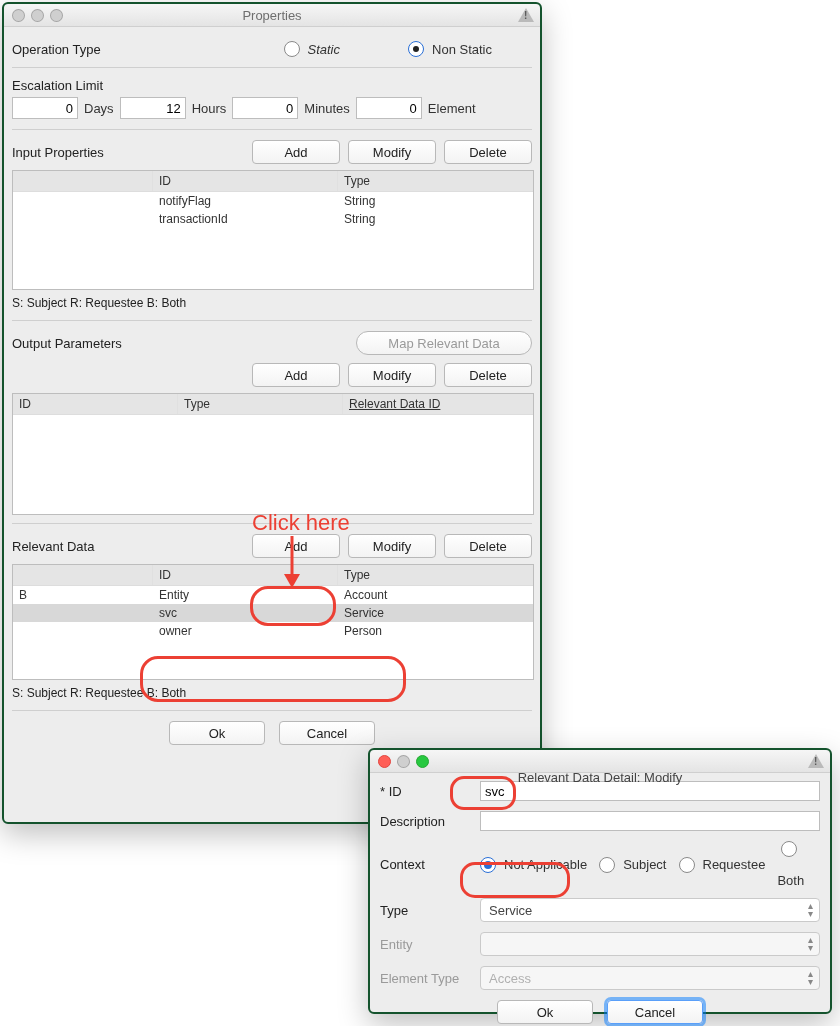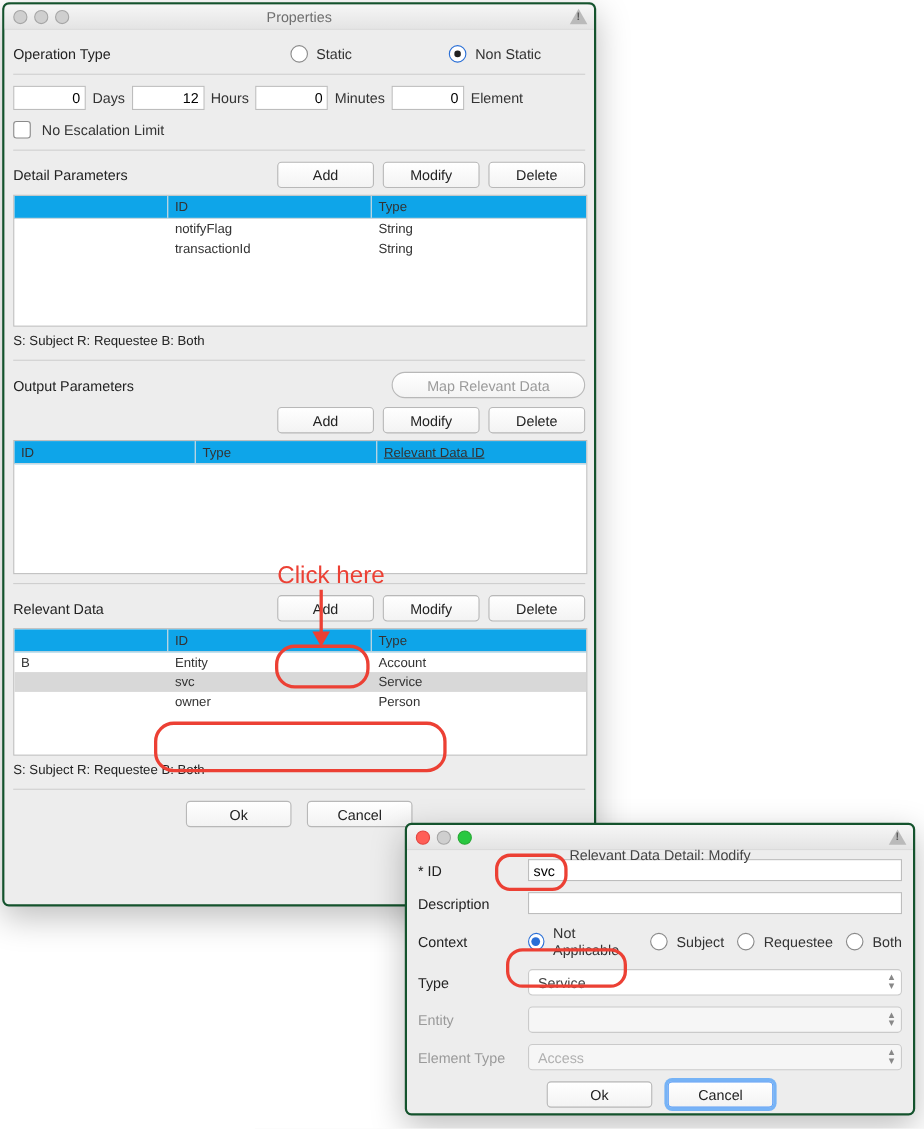--- a/index.html
+++ b/index.html
@@ -89,21 +89,21 @@
     user-select:none;
   }
   .btn.disabled { color:#9a9a9a; }
   .btn.focus { box-shadow: 0 0 0 3px rgba(0,122,255,0.5); border-color:#5a9ff9;}
   .btn-row { display:flex; gap:8px; justify-content:flex-end; }
   .hr { border: none; border-top:1px solid #cfcfcf; margin: 10px 0; }
   .table {
     border:1px solid #bdbdbd; background:#fff; font-size:12px;
     width:100%; overflow:hidden;
   }
-  .thead { display:flex; background:#0ea5e9; border-bottom:1px solid #ddd; }
+  .thead { display:flex; background:#e5e5e5; border-bottom:1px solid #ddd; }
   .th {
     padding:3px 6px; font-size:12px; color:#333;
     border-right:1px solid #e0e0e0; box-sizing:border-box;
   }
   .th:last-child { border-right:none; }
   .tbody { }
   .tr { display:flex;justify-content:space-between; }
   .tr.selected { background:#d8d8d8; }
   .td { padding:2px 6px; box-sizing:border-box; font-size:12px;}
   .c-rel { width:140px; }
@@ -155,49 +155,46 @@
     </div>
     <div class="title">Properties</div>
   </div>
   <div class="warn-icon"></div>
 
   <div class="content">
 
     <div class="row" style="gap:40px; margin:6px 0 4px 0;align-items:flex-end;">
       <span class="label">Operation Type</span>
       <span style="flex:1"></span>
-      <label class="row" style="gap:4px; margin-right:48px;">
+      <label class="row" style="gap:4px; margin-right:28px;font-style:italic;">
         <span class="radio"></span>
           <span>Static</span>
       </label>
       <label class="row" style="gap:4px; margin-right:40px;">
         <span class="radio checked black"></span>
           <span>Non Static</span>
       </label>
     </div>
     <hr class="hr">
 
+    <div class="label section-label">Escalation Limit</div>
     <div class="row" style="gap:6px; margin-bottom:10px;">
       <input class="num-input" value="0" style="">
       <span>Days</span>
       <input class="num-input" value="12" style="">
       <span>Hours</span>
       <input class="num-input" value="0" style="">
       <span>Minutes</span>
       <input class="num-input" value="0" style="">
       <span>Element</span>
     </div>
-    <label class="row" style="gap:6px;">
-      <span class="checkbox"></span>
-      <span>No Escalation Limit</span>
-    </label>
     <hr class="hr">
 
     <div class="row" style="align-items:center;">
-      <span class="label">Detail Parameters</span>
+      <span class="label">Input Properties</span>
       <span style="flex:1"></span>
       <div class="btn-row">
         <span class="btn">Add</span>
         <span class="btn">Modify</span>
         <span class="btn">Delete</span>
       </div>
     </div>
     <div class="table" style="height:118px; margin-top:6px;">
       <div class="thead">
         <div class="th c-rel"></div>
@@ -316,21 +313,21 @@
           <span>Not Applicable</span>
         </label>
       <label class="row" style="gap:4px;">
           <span class="radio"></span>
           <span>Subject</span>
         </label>
       <label class="row" style="gap:4px;">
           <span class="radio"></span>
           <span>Requestee</span>
         </label>
-      <label class="row" style="gap:4px;">
+      <label class="row" style="gap:16px;flex-direction:column;">
           <span class="radio"></span>
           <span>Both</span>
         </label>
     </div>
 
     <div class="dl">Type</div>
     <div class="select">
       <span>Service</span>
       <span class="chev">▴<br>▾</span>
     </div>

